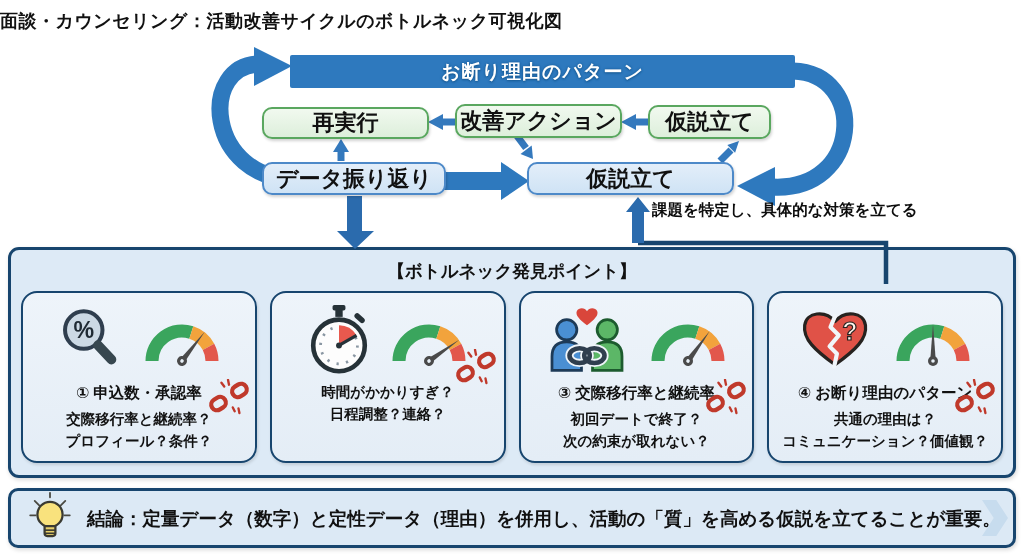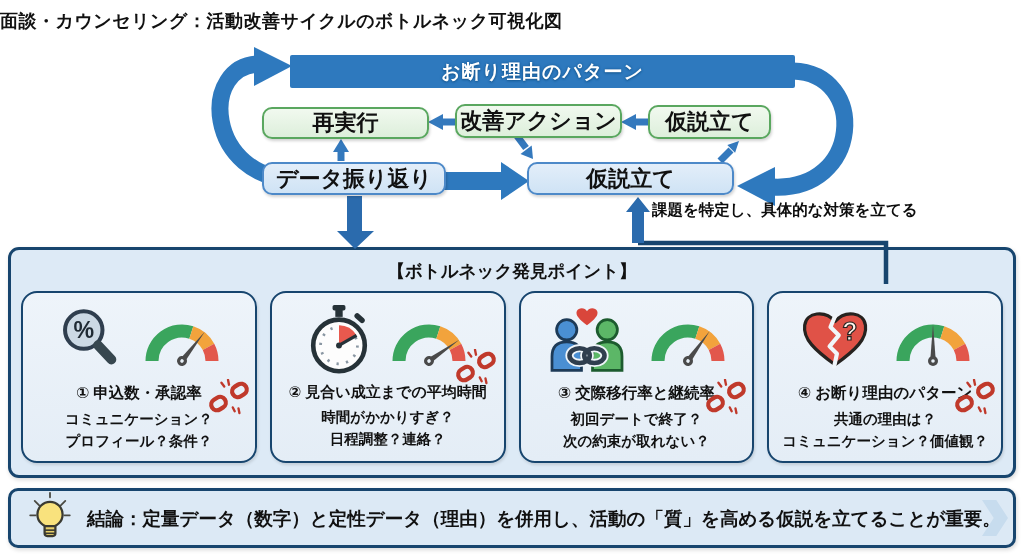--- a/index.html
+++ b/index.html
@@ -137,21 +137,21 @@
             <path d="M 67.5 35.9 A 30 30 0 0 1 71 50" fill="none" stroke="#e2574c" stroke-width="13"></path>
             <g class="gauge-needle">
               <polygon points="38.2,50 41,13 43.8,50" fill="#4a4a4a"></polygon>
               <circle cx="41" cy="50" r="5" fill="#4a4a4a"></circle>
               <circle cx="41" cy="50" r="1.8" fill="#e9f1f8"></circle>
             </g>
           </svg>
         </div>
         <div class="card-title">① 申込数・承認率</div>
         <div class="card-q">
-          <div>コミュニケーション？</div>
+          <div>交際移行率と継続率？</div>
           <div>プロフィール？条件？</div>
         </div>
         <svg class="chain-icon" width="42" height="36" viewBox="0 0 44 38">
           <g stroke="#c0392b" fill="none">
             <g transform="rotate(-32 22 19)" stroke-width="4.5">
               <rect x="1" y="13" width="16" height="12" rx="6"></rect>
               <rect x="27" y="13" width="16" height="12" rx="6"></rect>
             </g>
             <g stroke-width="2.5" stroke-linecap="round">
               <line x1="14" y1="4" x2="17" y2="8"></line>
@@ -179,21 +179,20 @@
             <path d="M 11 50 A 30 30 0 0 1 50.3 21.5" fill="none" stroke="#3aa55d" stroke-width="13"></path>
             <path d="M 50.3 21.5 A 30 30 0 0 1 67.5 35.9" fill="none" stroke="#f2a33c" stroke-width="13"></path>
             <path d="M 67.5 35.9 A 30 30 0 0 1 71 50" fill="none" stroke="#e2574c" stroke-width="13"></path>
             <g class="gauge-needle">
               <polygon points="38.2,50 41,13 43.8,50" fill="#4a4a4a"></polygon>
               <circle cx="41" cy="50" r="5" fill="#4a4a4a"></circle>
               <circle cx="41" cy="50" r="1.8" fill="#e9f1f8"></circle>
             </g>
           </svg>
         </div>
-        <div class="card-title">② 見合い成立までの平均時間</div>
         <div class="card-q">
           <div>時間がかかりすぎ？</div>
           <div>日程調整？連絡？</div>
         </div>
         <svg class="chain-icon" width="42" height="36" viewBox="0 0 44 38">
           <g stroke="#c0392b" fill="none">
             <g transform="rotate(-32 22 19)" stroke-width="4.5">
               <rect x="1" y="13" width="16" height="12" rx="6"></rect>
               <rect x="27" y="13" width="16" height="12" rx="6"></rect>
             </g>

